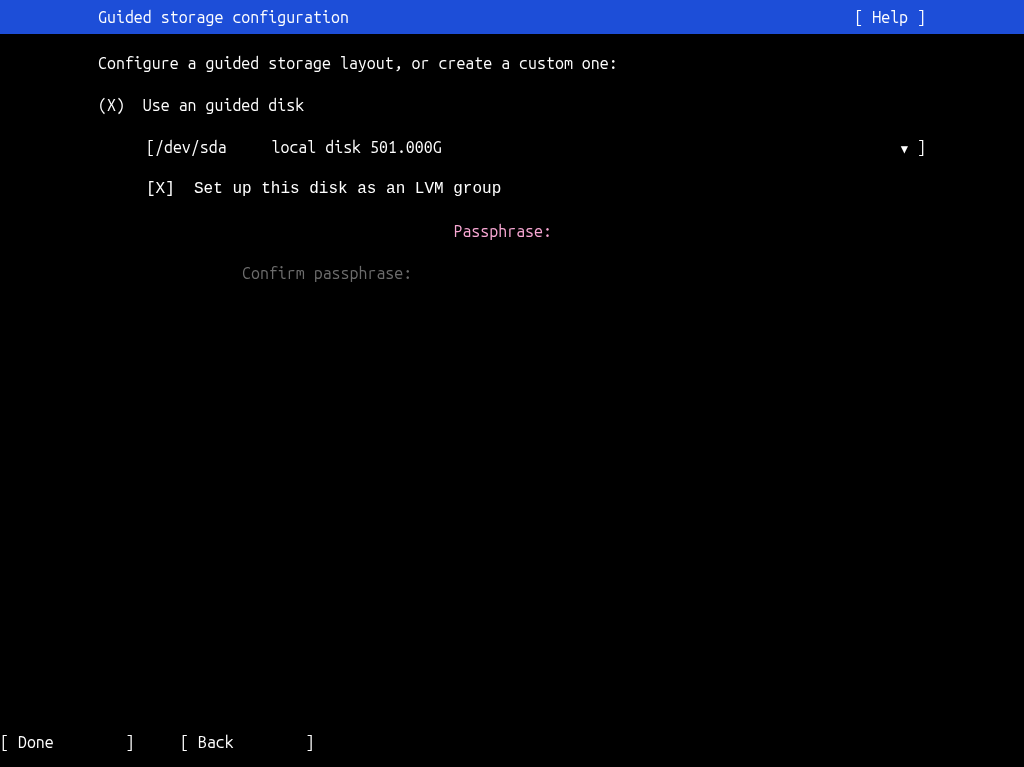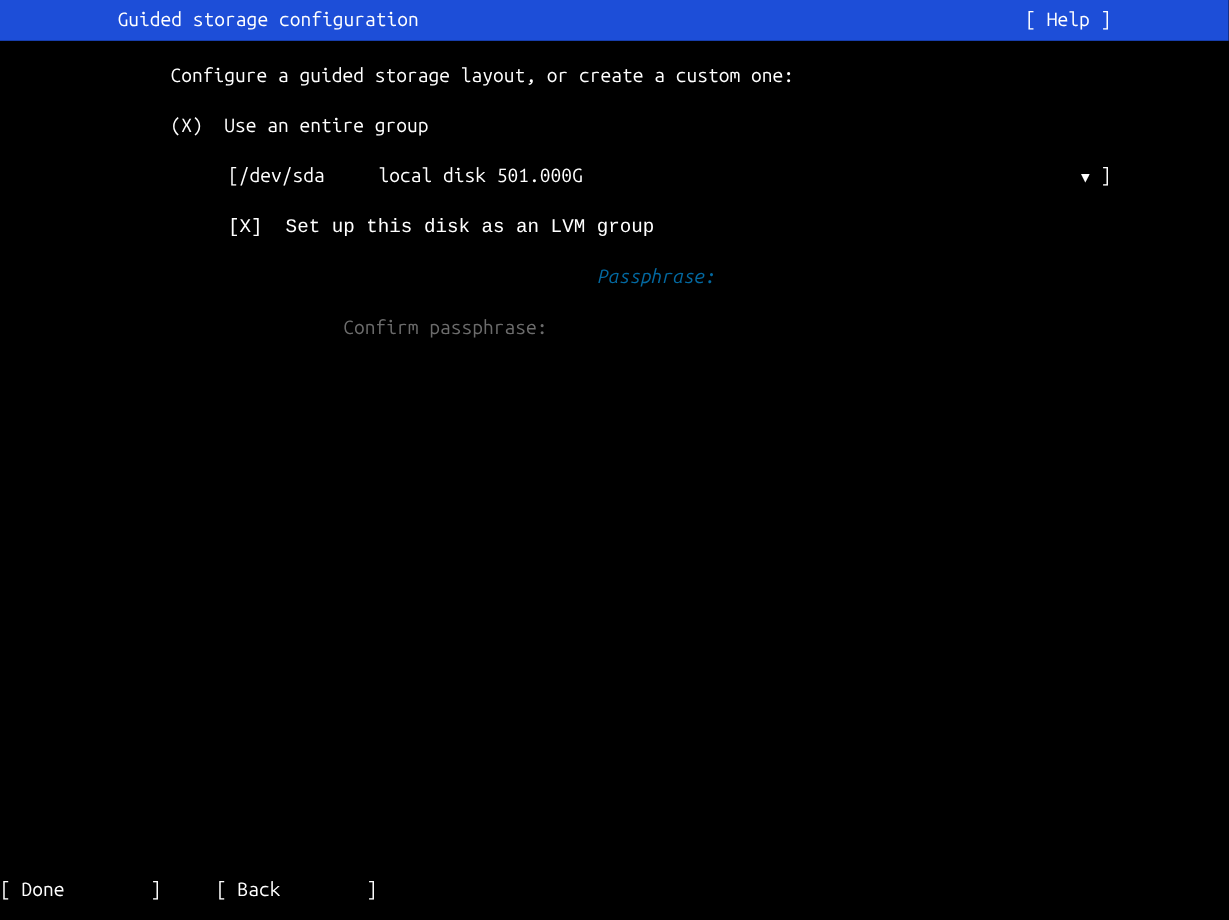--- a/index.html
+++ b/index.html
@@ -27,21 +27,20 @@
       height: 34px;
     }
     .header-title {
       padding-left: 98px;
     }
     .header-help {
       padding-right: 98px;
     }
     .content {
       padding: 20px 98px 0 98px;
-      margin-left: 44px;
     }
     .intro {
       margin-bottom: 24px;
     }
     .radio-line {
       margin-bottom: 24px;
     }
     .disk-select {
       margin-left: 48px;
       margin-bottom: 24px;
@@ -62,24 +61,23 @@
       margin-bottom: 24px;
       font-family: Liberation Mono, monospace;
     }
     .luks-line {
       margin-left: 96px;
       margin-bottom: 24px;
     }
     .passphrase-line {
       margin-left: 144px;
       margin-bottom: 24px;
-      color: #0369a1;
+      color: #f9a8d4;
       text-align: right;
       width: 310px;
-      font-style: italic;
     }
     .confirm-line {
       margin-left: 144px;
       margin-bottom: 40px;
       color: #6c6c6c;
       width: 310px;
     }
     .custom-line {
       margin-bottom: 24px;
     }
@@ -108,21 +106,21 @@
 
 <div class="header">
   <span class="header-title">Guided storage configuration</span>
   <span class="header-help">[ Help ]</span>
 </div>
 
 <div class="content">
   <div class="intro">Configure a guided storage layout, or create a custom one:</div>
 
   <div class="radio-line">
-    <span>(X)</span>&nbsp;&nbsp;<span>Use an entire group</span>
+    <span>(X)</span>&nbsp;&nbsp;<span>Use an guided disk</span>
   </div>
 
   <div class="disk-select">
     <span class="disk-select-text">[ </span><span>/dev/sda</span>&nbsp;&nbsp;&nbsp;&nbsp;&nbsp;<span>local disk 501.000G</span>
     <span class="disk-select-spacer"></span>
     <span class="disk-select-arrow"><span class="arrow-down">▼</span><span> ]</span></span>
   </div>
 
   <div class="lvm-line">
     <span>[X]</span>&nbsp;&nbsp;<span>Set up this disk as an LVM group</span>

